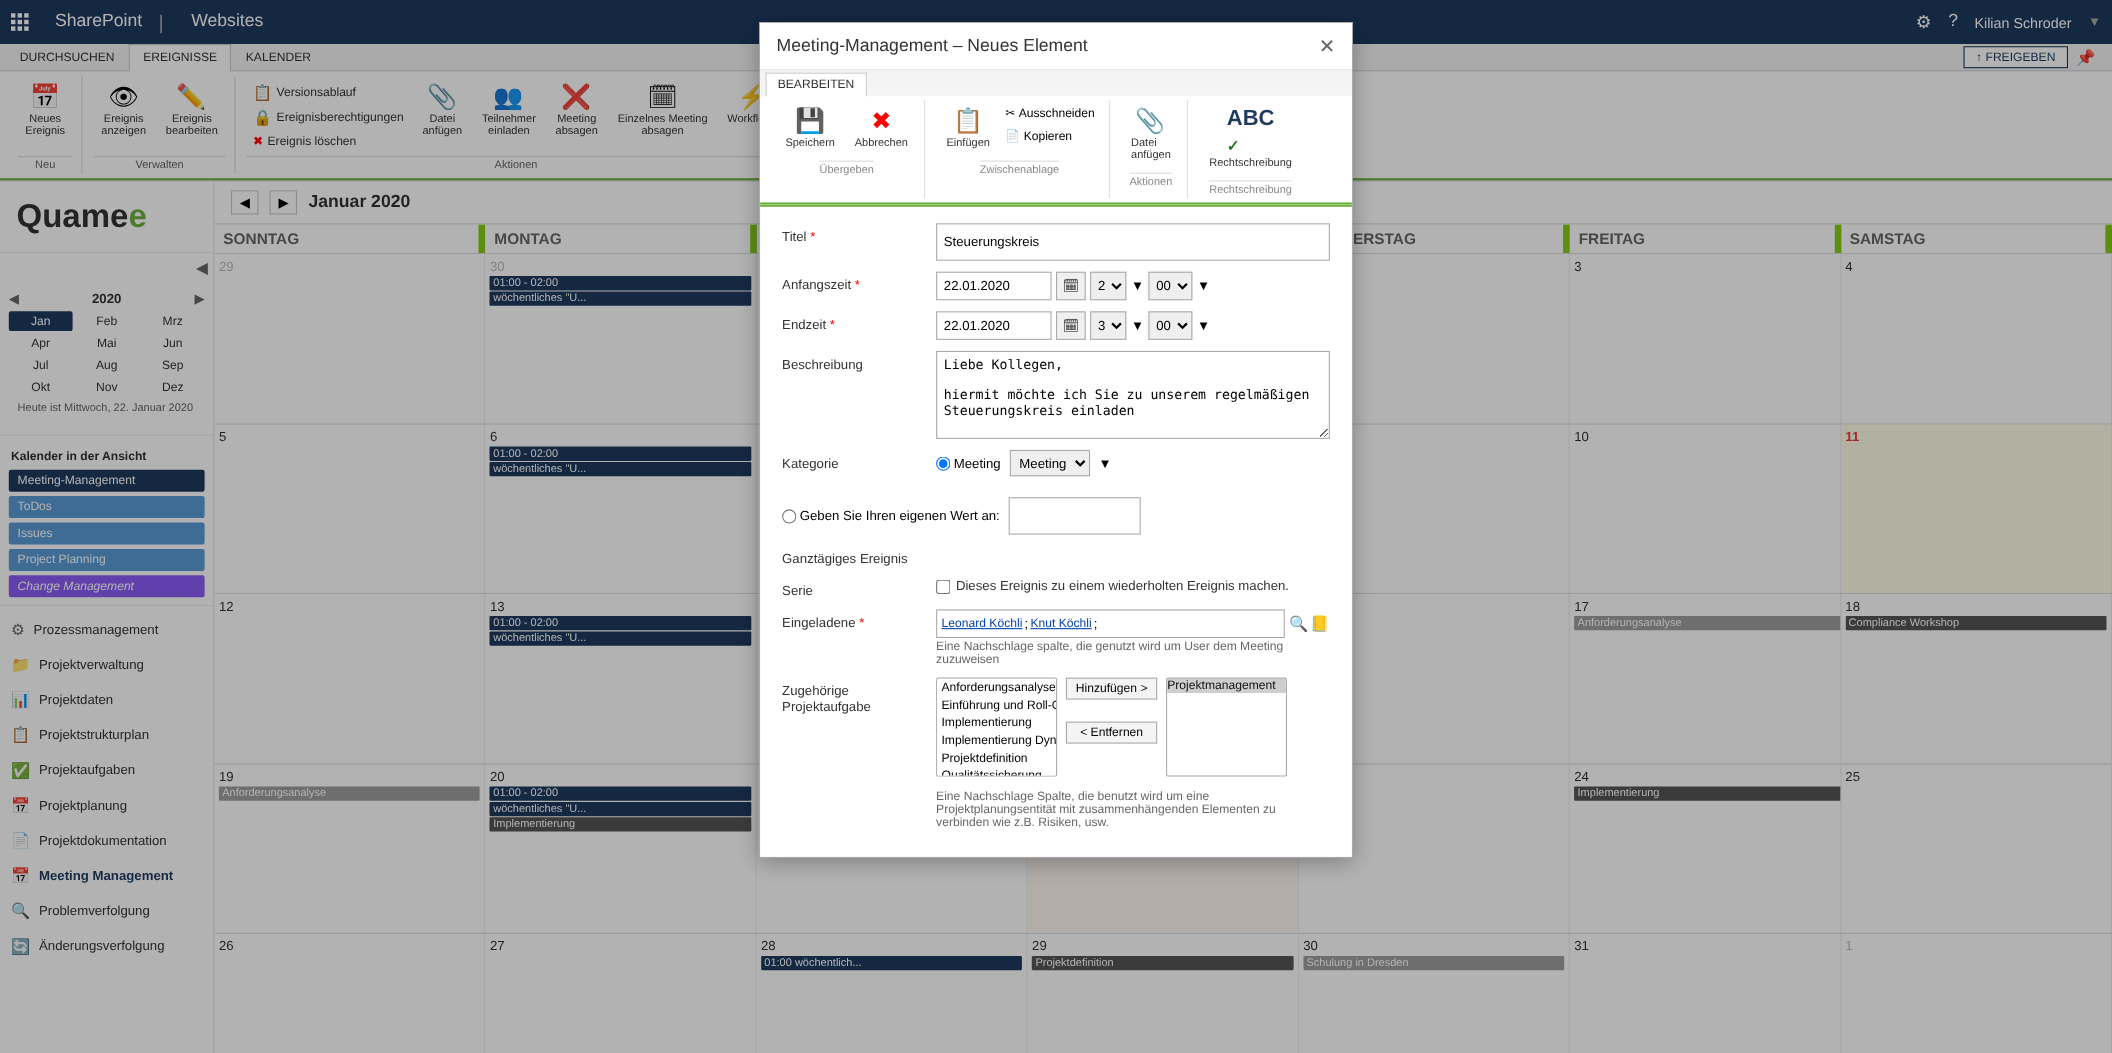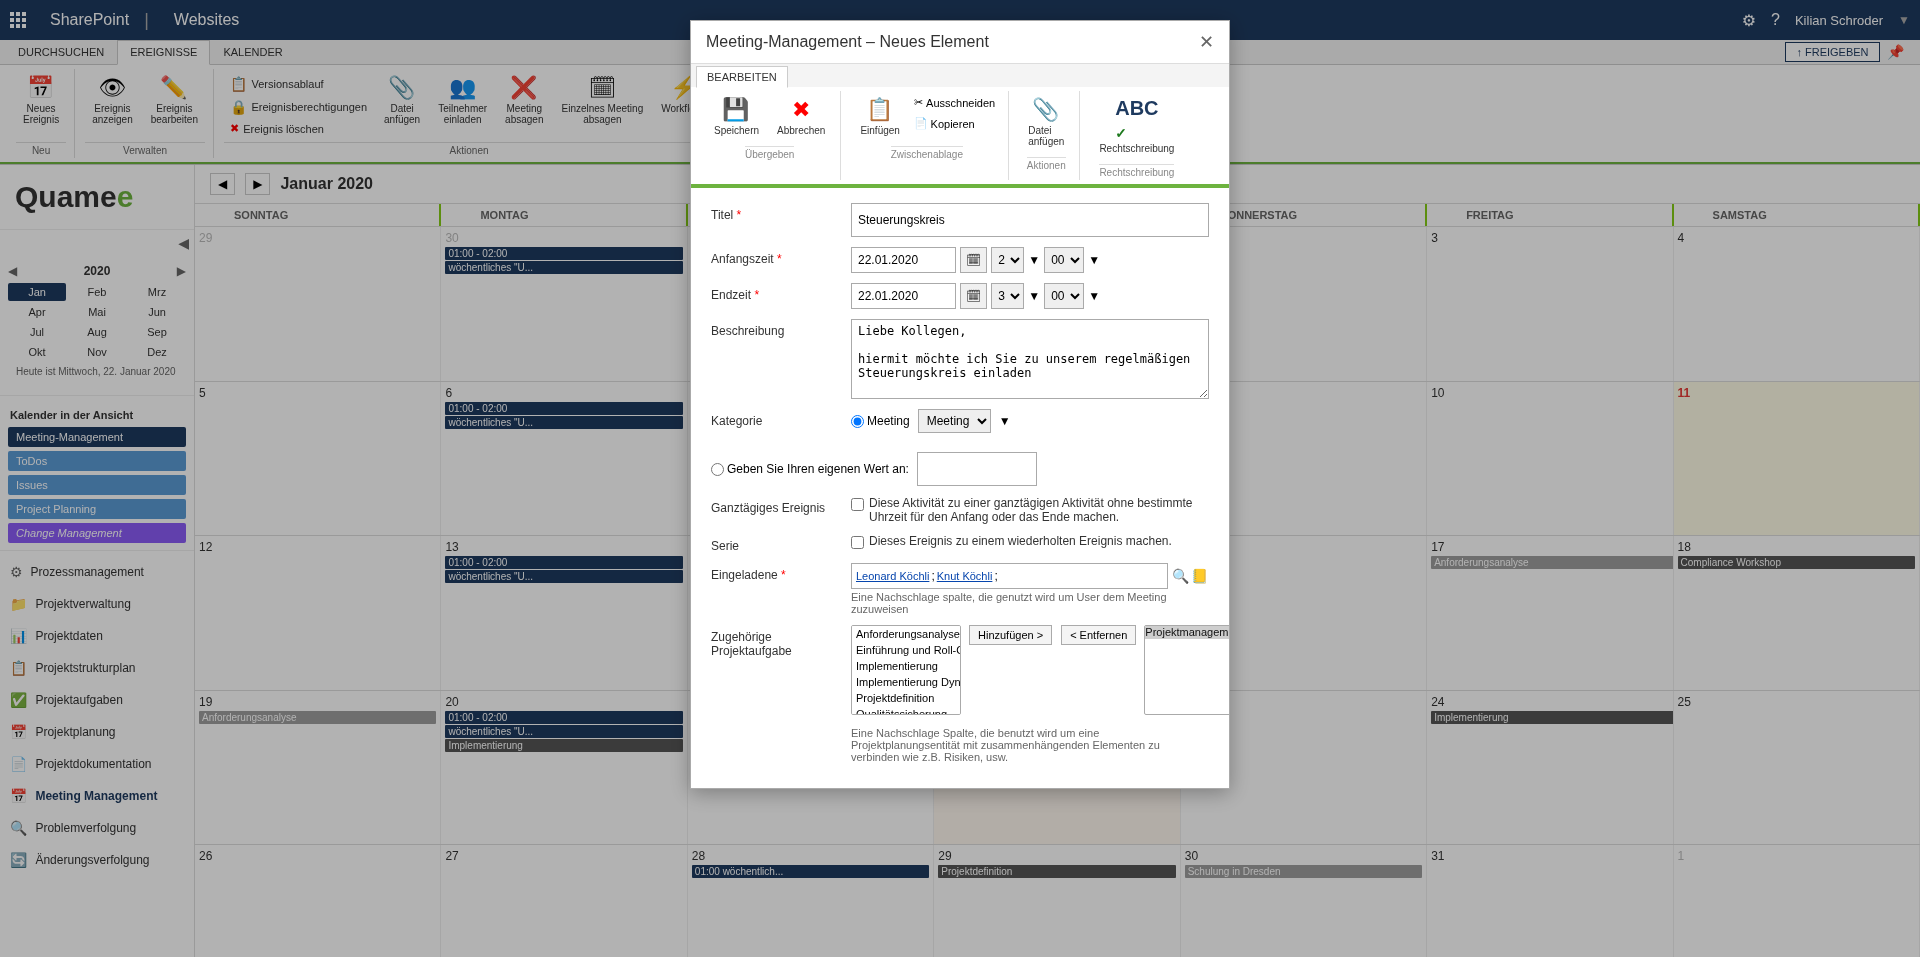--- a/index.html
+++ b/index.html
@@ -64,21 +64,21 @@
 
     
     .calendar-content { flex: 1; overflow: hidden; display: flex; flex-direction: column; background: white; }
     .calendar-header { display: flex; align-items: center; padding: 8px 15px; border-bottom: 1px solid #ddd; gap: 10px; }
     .cal-nav-btn { background: none; border: 1px solid #ccc; padding: 3px 7px; cursor: pointer; font-size: 12px; }
     .cal-month-title { font-size: 16px; font-weight: bold; color: #333; }
     .freigeben-btn { background: white; border: 1px solid #1e3a5f; color: #1e3a5f; padding: 3px 10px; cursor: pointer; font-size: 11px; }
 
     .calendar-grid { flex: 1; overflow: hidden; }
     .cal-day-headers { display: grid; grid-template-columns: 1fr 1fr 1fr 1fr 1fr 1fr 1fr; border-bottom: 1px solid #ddd; }
-    .cal-day-header { padding: 5px 8px; font-size: 11px; font-weight: bold; color: #666; text-transform: uppercase; border-right: 2px solid #84cc16; margin-left: 31px; }
+    .cal-day-header { padding: 5px 8px; font-size: 14px; font-weight: bold; color: #666; text-transform: uppercase; border-right: 6px solid #84cc16; }
     .cal-weeks { display: flex; flex-direction: column; height: calc(100% - 35px); }
     .cal-week { display: grid; grid-template-columns: 1fr 1fr 1fr 1fr 1fr 1fr 1fr; flex: 1; border-bottom: 1px solid #ddd; }
     .cal-day { border-right: 1px solid #eee; padding: 4px; font-size: 11px; overflow: hidden; position: relative; }
     .cal-day-num { font-size: 12px; color: #333; margin-bottom: 2px; }
     .cal-day-num.other-month { color: #bbb; }
     .cal-day-num.today { background: #1e3a5f; color: white; width: 20px; height: 20px; border-radius: 50%; display: flex; align-items: center; justify-content: center; }
     .cal-event { font-size: 10px; padding: 1px 3px; margin-bottom: 1px; border-radius: 1px; cursor: pointer; overflow: hidden; white-space: nowrap; }
     .cal-event.blue { background: #1e3a5f; color: white; }
     .cal-event.gray { background: #9e9e9e; color: white; }
     .cal-event.dark { background: #555; color: white; }
@@ -116,21 +116,21 @@
     .time-select { border: 1px solid #aaa; padding: 2px; font-size: 12px; height: 26px; }
     .cat-group { display: flex; align-items: center; gap: 8px; flex: 1; }
     .radio-label { display: flex; align-items: center; gap: 3px; font-size: 12px; cursor: pointer; }
     .cat-select { border: 1px solid #aaa; padding: 2px 4px; font-size: 12px; height: 24px; }
     .checkbox-row { display: flex; align-items: flex-start; flex: 1; gap: 5px; }
     .checkbox-row input { margin-top: 2px; }
     .checkbox-text { font-size: 12px; color: #333; }
     .listbox-area { display: flex; align-items: flex-start; gap: 8px; flex: 1; }
     .listbox { border: 1px solid #aaa; width: 110px; height: 90px; overflow-y: auto; font-size: 11px; }
     .listbox option { padding: 2px 4px; }
-    .listbox-btns { display: flex; gap: 9px; justify-content: center; }
+    .listbox-btns { display: flex; flex-direction: column; gap: 20px; justify-content: center; }
     .listbox-btn { border: 1px solid #aaa; background: #f4f4f4; padding: 3px 8px; font-size: 11px; cursor: pointer; white-space: nowrap; }
     .listbox-selected { border: 1px solid #aaa; width: 110px; height: 90px; overflow-y: auto; font-size: 11px; background: white; }
     .lookup-row { display: flex; align-items: center; border: 1px solid #aaa; flex: 1; min-height: 26px; padding: 2px 4px; background: white; cursor: text; flex-wrap: wrap; gap: 2px; }
     .lookup-tag { font-size: 11px; color: #0645ad; text-decoration: underline; cursor: pointer; }
     .lookup-actions { display: flex; gap: 2px; align-items: center; }
     .lookup-icon-btn { background: none; border: none; cursor: pointer; font-size: 14px; color: #555; }
     .info-text { font-size: 11px; color: #666; margin-top: 2px; flex: 1; }
     .lookup-group { display: flex; flex-direction: column; flex: 1; }
   </style>
 </head>
@@ -627,24 +627,20 @@
           <label class="radio-label">
             <input type="radio" name="kategorie" style="">
             <span>Geben Sie Ihren eigenen Wert an:</span>
           </label>
           <input type="text" class="form-control" style="width: 120px; flex: 0 0 auto;" value="">
         </div>
       </div>
 
       <div class="form-row">
         <div class="form-label">Ganztägiges Ereignis</div>
-        <div class="checkbox-row">
-          <input type="checkbox" style="">
-          <span class="checkbox-text">Diese Aktivität zu einer ganztägigen Aktivität ohne bestimmte Uhrzeit für den Anfang oder das Ende machen.</span>
-        </div>
       </div>
 
       <div class="form-row">
         <div class="form-label">Serie</div>
         <div class="checkbox-row">
           <input type="checkbox" style="">
           <span class="checkbox-text">Dieses Ereignis zu einem wiederholten Ereignis machen.</span>
         </div>
       </div>
 

